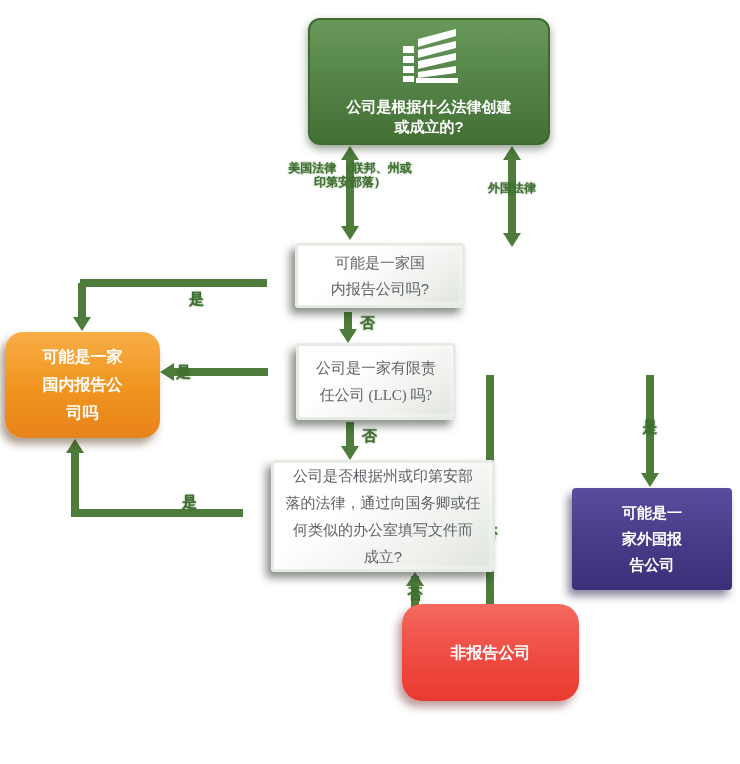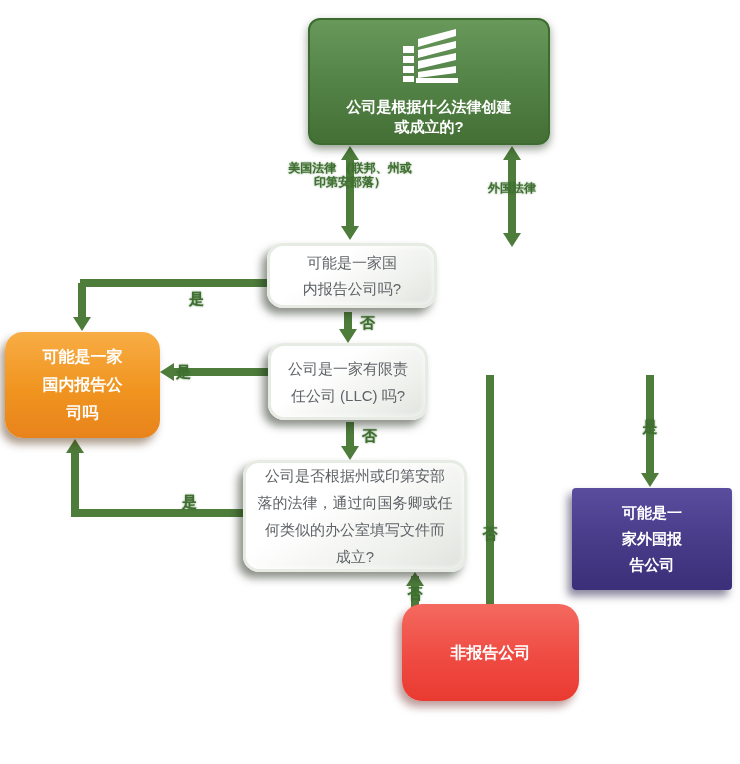--- a/index.html
+++ b/index.html
@@ -17,23 +17,23 @@
   
   .root{
     background:linear-gradient(180deg,#68995a 0%,#558549 45%,#446f35 100%);
     border:2px solid #3c6c30;border-radius:12px;
     box-shadow:0 4px 8px rgba(20,40,10,.45);
     color:#ffffff;font-weight:bold;font-size:15px;line-height:20px;
   }
   
   .qbox{
     background:linear-gradient(145deg,#ffffff 35%,#eef0ec 75%,#dfe3dd 100%);
-    border:3px solid #e6ebe3;border-radius:16px;
+    border:3px solid #e6ebe3;border-radius:4px;
     box-shadow:-5px 6px 9px rgba(25,35,20,.5), inset 0 0 6px rgba(255,255,255,.9);
-    color:#5f6367;font-size:15px;line-height:27px;
+    color:#5f6367;font-size:15px;line-height:27px;margin-left:28px;
   }
   
   .orange{
     background:linear-gradient(180deg,#f8ad45 0%,#f0941f 55%,#e8831c 100%);
     border-radius:18px;box-shadow:-4px 6px 9px rgba(70,35,0,.45);
     color:#ffffff;font-weight:bold;font-size:16px;line-height:28px;
   }
   .purple{
     background:linear-gradient(180deg,#5a4d9e 0%,#473a87 55%,#3b2f79 100%);
     border-radius:4px;box-shadow:-4px 6px 9px rgba(20,15,60,.5);
@@ -134,21 +134,21 @@
     </span>
     <span class="line">公司是根据什么法律创建</span>
     <span class="line">或成立的?</span>
   </div>
 
   <div class="node qbox" style="left:267px;top:243px;width:170px;height:65px;line-height:26px;">
     <span class="line">可能是一家国</span>
     <span class="line">内报告公司吗?</span>
   </div>
 
-  <div class="node qbox" style="left:268px;top:343px;width:160px;height:77px;">
+  <div class="node qbox" style="left:268px;top:343px;width:160px;height:77px;font-family:Liberation Serif, serif;">
     <span class="line">公司是一家有限责</span>
     <span class="line">任公司 (LLC) 吗?</span>
   </div>
 
   <div class="node qbox" style="left:243px;top:460px;width:224px;height:112px;">
     <span class="line">公司是否根据州或印第安部</span>
     <span class="line">落的法律，通过向国务卿或任</span>
     <span class="line">何类似的办公室填写文件而</span>
     <span class="line">成立?</span>
   </div>

